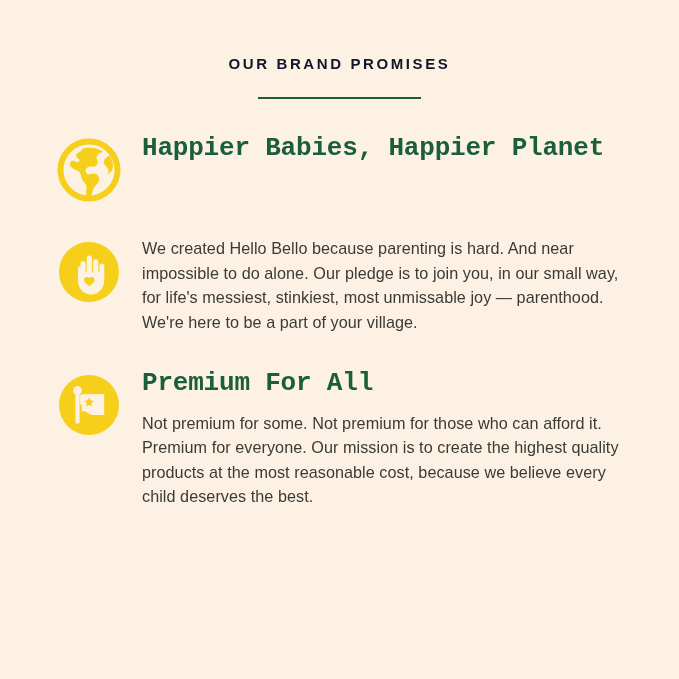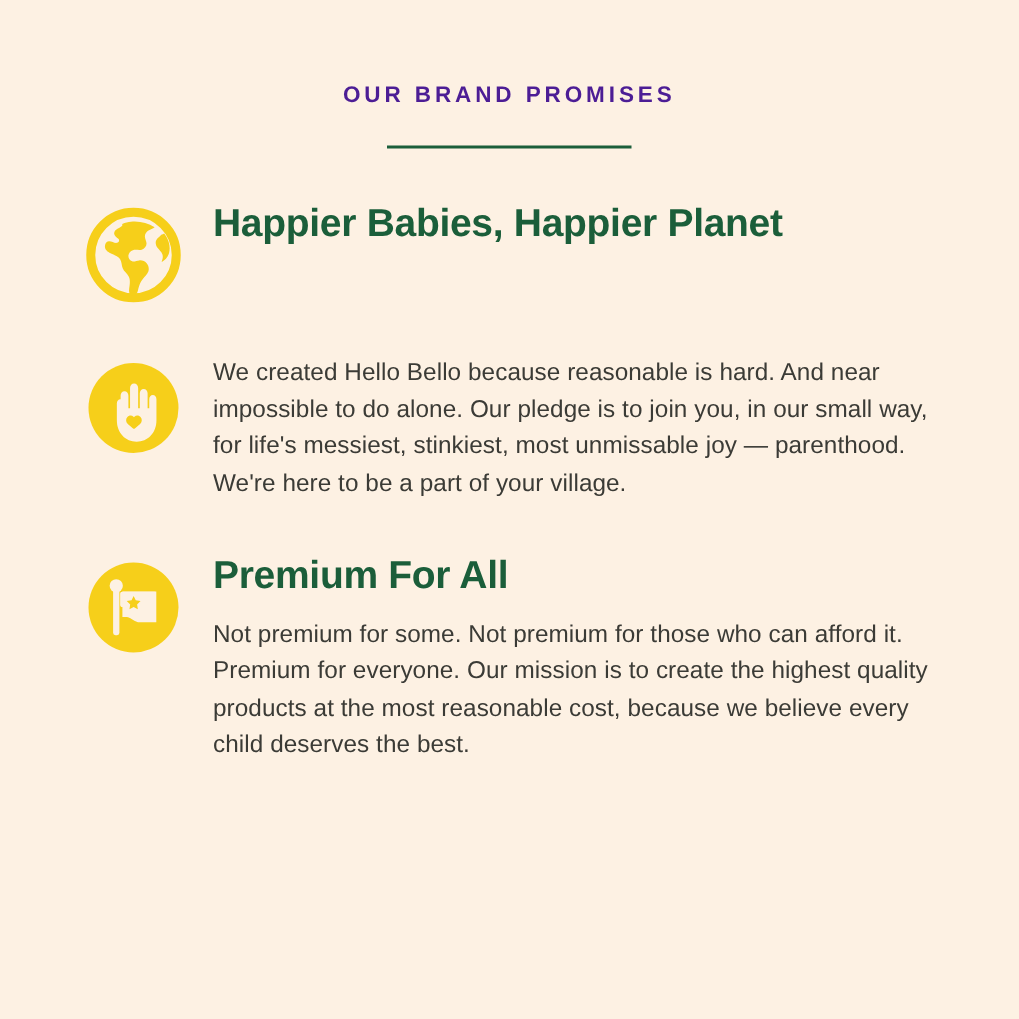--- a/index.html
+++ b/index.html
@@ -24,21 +24,21 @@
   
   .header {
     padding-top: 56px;
     text-align: center;
   }
   .eyebrow-title {
     font-family: "Liberation Sans", sans-serif;
     font-size: 15px;
     font-weight: bold;
     letter-spacing: 2.6px;
-    color: #4c1d95;
+    color: #0f172a;
     text-transform: uppercase;
     line-height: 1;
     margin: 0;
   }
   .rule {
     width: 163px;
     height: 2px;
     background: #1b5e3a;
     margin: 26px auto 0 auto;
   }
@@ -67,21 +67,21 @@
     display: block;
     width: 64px;
     height: 64px;
   }
   .promise-body {
     flex: 1 1 auto;
     padding-left: 21px;
     padding-top: 0;
   }
   .promise-heading {
-    font-family: Liberation Sans, sans-serif;
+    font-family: Liberation Mono, monospace;
     font-size: 26px;
     font-weight: bold;
     color: #1b5e3a;
     line-height: 1.12;
     letter-spacing: -0.2px;
     margin: 0 0 13px 0;
   }
   .promise-text {
     font-family: "Liberation Sans", sans-serif;
     font-size: 16.2px;
@@ -121,21 +121,21 @@
 
     <div class="promise-row">
       <div class="icon-wrap">
         <svg viewBox="0 0 64 64" xmlns="http://www.w3.org/2000/svg">
           <circle cx="32" cy="32" r="30" fill="#F6CF1A"></circle>
           <path d="M23.4 23.8c0-1.6 1.1-2.9 2.6-2.9s2.6 1.3 2.6 2.9v8.4h1.1V18.6c0-1.7 1.2-3 2.7-3s2.7 1.3 2.7 3v13.6h1.1v-10c0-1.6 1.1-2.9 2.6-2.9s2.6 1.3 2.6 2.9v10h1.1v-6.1c0-1.5 1-2.7 2.4-2.7s2.4 1.2 2.4 2.7v14.1c0 8.6-5.9 14.3-13.2 14.3S20.9 48.8 20.9 40.2V28.9c0-1.5 1-2.7 2.4-2.7h.1v-2.4z" fill="#FDF1E3"></path>
           <path d="M32.3 45.9c-.2 0-.4-.1-.6-.2l-3.5-3.1c-1.3-1.2-1.5-3.2-.4-4.5 1.1-1.3 3-1.4 4.2-.3l.3.3.3-.3c1.2-1.1 3.1-1 4.2.3 1.1 1.3.9 3.3-.4 4.5l-3.5 3.1c-.2.1-.4.2-.6.2z" fill="#F6CF1A"></path>
         </svg>
       </div>
       <div class="promise-body">
-        <p class="promise-text">We created Hello Bello because reasonable is hard. And near impossible to do alone. Our pledge is to join you, in our small way, for life's messiest, stinkiest, most unmissable joy — parenthood. We're here to be a part of your village.</p>
+        <p class="promise-text">We created Hello Bello because parenting is hard. And near impossible to do alone. Our pledge is to join you, in our small way, for life's messiest, stinkiest, most unmissable joy — parenthood. We're here to be a part of your village.</p>
       </div>
     </div>
 
     <div class="promise-row">
       <div class="icon-wrap">
         <svg viewBox="0 0 64 64" xmlns="http://www.w3.org/2000/svg">
           <circle cx="32" cy="32" r="30" fill="#F6CF1A"></circle>
           <circle cx="20.5" cy="17.5" r="4.4" fill="#FDF1E3"></circle>
           <rect x="18.4" y="19.5" width="4.2" height="31" rx="1.6" fill="#FDF1E3"></rect>
           <path d="M24.5 21.5h21.8l-3.6 5.1 3.6 5.1H24.5c-.8 0-1.4-.6-1.4-1.4v-7.4c0-.8.6-1.4 1.4-1.4z" fill="#FDF1E3" transform="translate(0 0)"></path>

